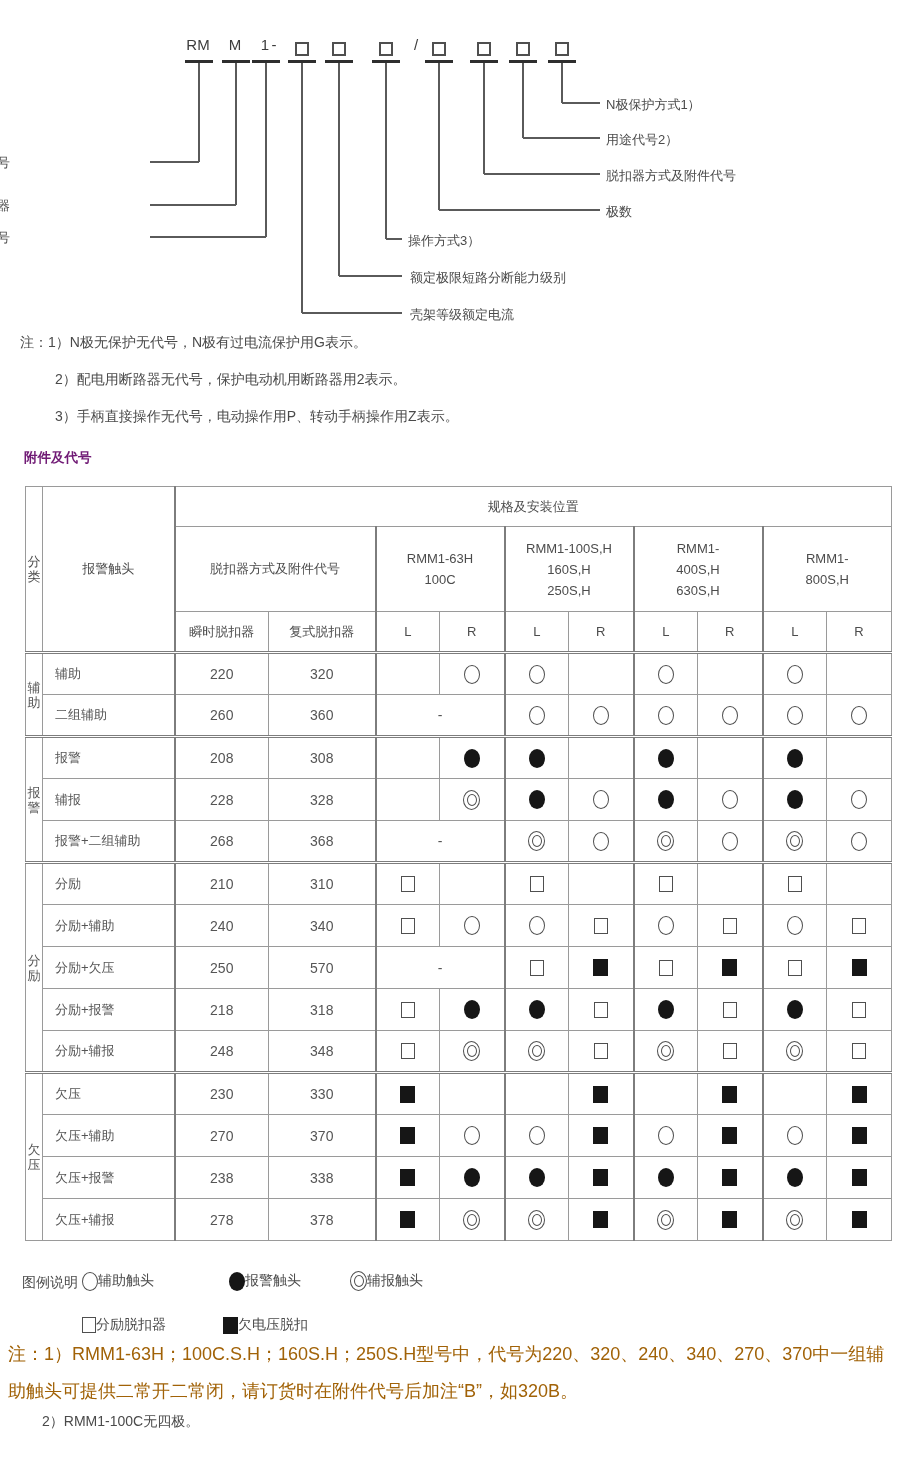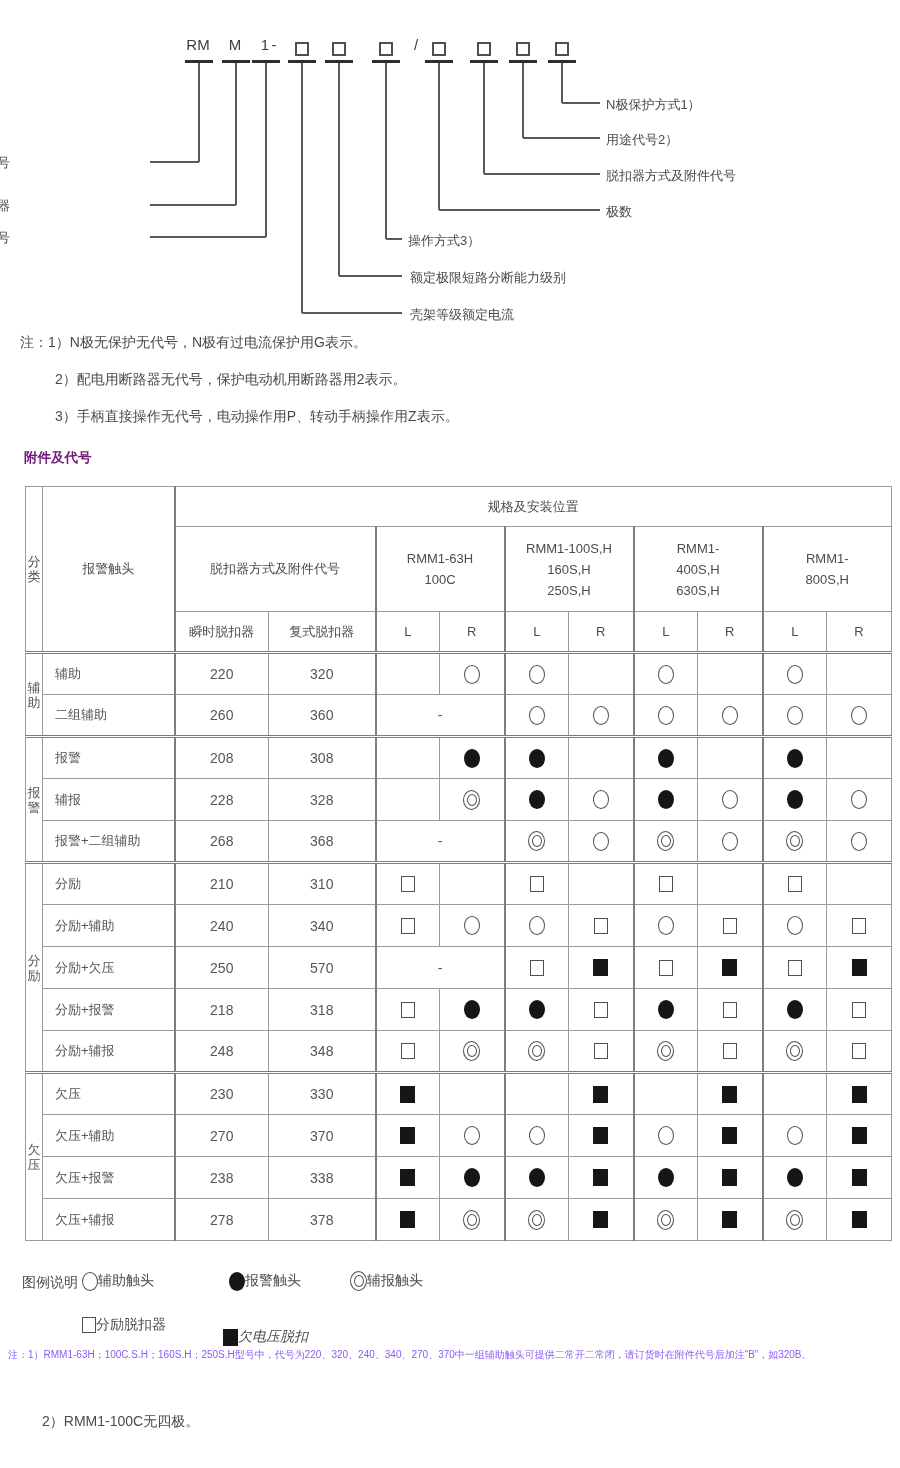--- a/index.html
+++ b/index.html
@@ -39,21 +39,21 @@
   .sy-cf { width:16px; height:19px; border-radius:50%; background:#161616; }
   .sy-cd { width:17px; height:20px; border:1.5px solid #4f4f4f; border-radius:50%; display:inline-flex; align-items:center; justify-content:center; background:#fff; }
   .sy-cd-in { width:8px; height:10px; border:1.5px solid #4f4f4f; border-radius:50%; display:block; }
   .sy-s  { width:14px; height:16px; border:1.5px solid #4f4f4f; background:#fff; }
   .sy-sf { width:15px; height:17px; background:#161616; }
   
   .legend { position:absolute; left:22px; top:1260px; width:860px; height:84px; }
   .lg-label { position:absolute; left:0; top:14px; font-size:14px; color:#4a4a4a; }
   .lg-item  { position:absolute; display:flex; align-items:center; height:26px; font-size:14px; color:#4a4a4a; white-space:nowrap; }
   
-  .note-b1 { position:absolute; left:8px; top:1336px; width:888px; font-size:10px; line-height:37px; color:#8b5cf6; }
+  .note-b1 { position:absolute; left:8px; top:1336px; width:888px; font-size:18px; line-height:37px; color:#a16207; }
   .note-b2 { position:absolute; left:42px; top:1413px; font-size:14px; color:#4a4a4a; white-space:nowrap; }
 </style>
 </head>
 <body>
 
 <div class="diagram" id="diagram">
     <div class="dg-txt" style="left: 183px; width: 30px;">RM</div>
     <div class="dg-txt" style="left: 221px; width: 28px;">M</div>
     <div class="dg-txt" style="left: 251px; width: 28px;">1</div>
     <div class="dg-txt" style="left: 266px; width: 16px;">-</div>
@@ -391,21 +391,21 @@
     <div class="lg-item" style="left: 328px; top: 8px;">
       <span class="sy sy-cd">
         <span class="sy-cd-in"></span>
       </span>
       <span>辅报触头</span>
     </div>
     <div class="lg-item" style="left: 60px; top: 52px;">
       <span class="sy sy-s"></span>
       <span>分励脱扣器</span>
     </div>
-    <div class="lg-item" style="left: 201px; top: 64px; font-style: italic;">
+    <div class="lg-item" style="left: 201px; top: 52px;">
       <span class="sy sy-sf"></span>
       <span>欠电压脱扣</span>
     </div>
   </div>
 
 <div id="notesBottom">
     <div class="note-b1">注：1）RMM1-63H；100C.S.H；160S.H；250S.H型号中，代号为220、320、240、340、270、370中一组辅助触头可提供二常开二常闭，请订货时在附件代号后加注“B”，如320B。</div>
     <div class="note-b2">2）RMM1-100C无四极。</div>
   </div>
 

